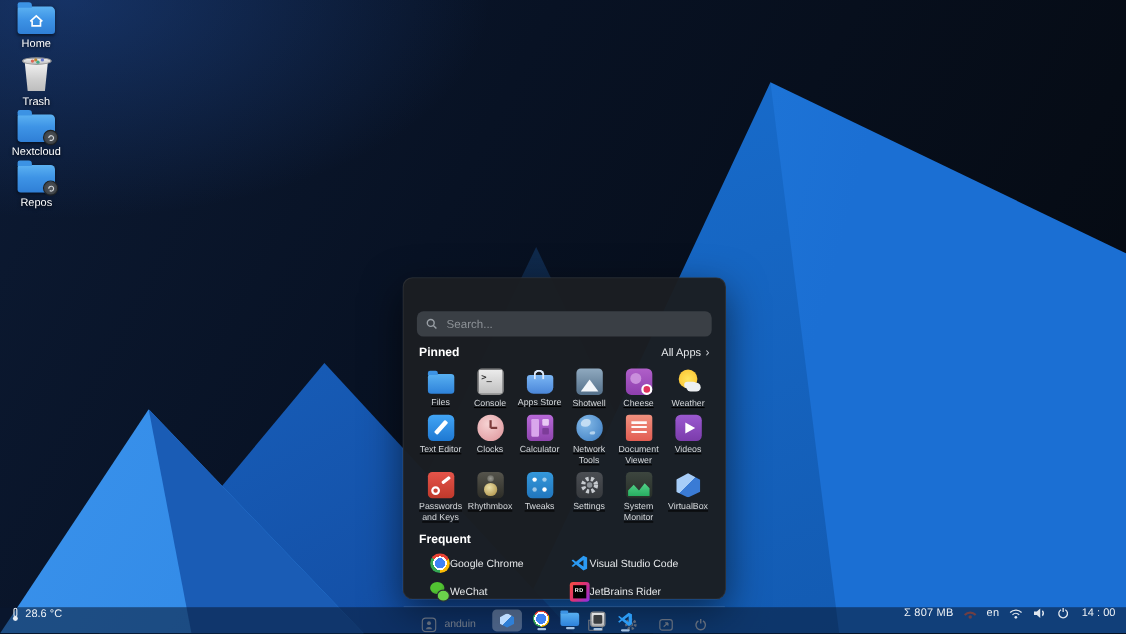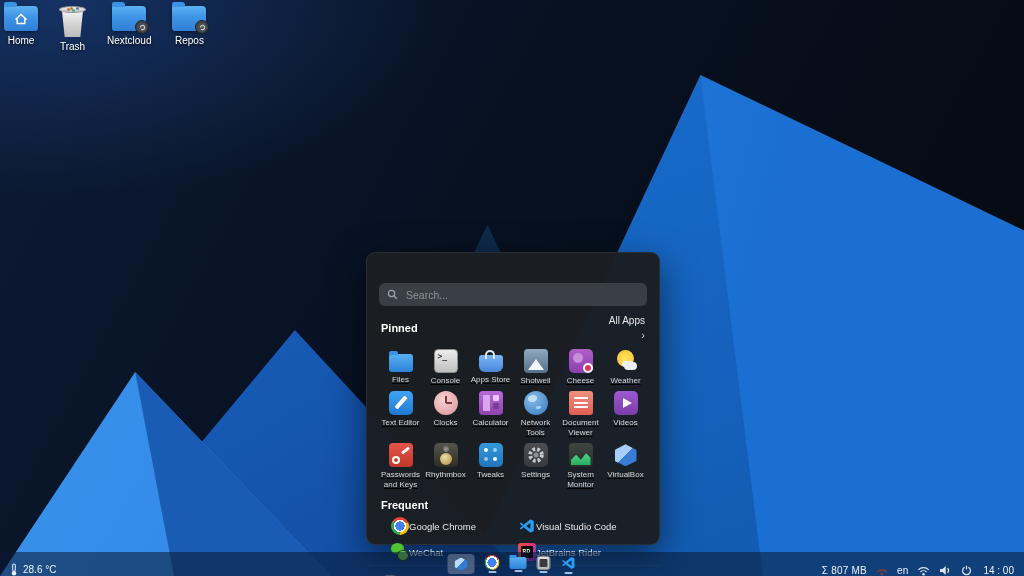--- a/index.html
+++ b/index.html
@@ -10,21 +10,21 @@
       linear-gradient(118deg,#0c1a33 0%,#081224 38%,#05090f 100%);}
   .tri{position:absolute;inset:0;pointer-events:none;}
   .tri-center-dark{background:linear-gradient(#123158,#0a1d38);clip-path:polygon(31% 100%,47.6% 39%,64% 100%);}
   .tri-right-face{background:linear-gradient(105deg,#2a90ec,#1b6fd3 70%);clip-path:polygon(68.4% 13%,100% 40%,100% 100%,58% 100%);}
   .tri-right-main{background:linear-gradient(160deg,#1a74d8,#1258ae);clip-path:polygon(45.5% 100%,68.4% 13%,74.5% 100%);}
   .tri-midleft{background:linear-gradient(150deg,#1c6fd0,#0f3f90);clip-path:polygon(8.8% 100%,28.8% 57.3%,51% 100%);}
   .tri-left-bright{background:linear-gradient(120deg,#3f97ee,#1f78dd);clip-path:polygon(0 100%,13.2% 64.6%,32.3% 100%);}
   .tri-left-shade{background:#1a5cb5;clip-path:polygon(13.2% 64.6%,32.3% 100%,17% 100%);}
 
   
-  .desktop-icons{position:absolute;top:6px;left:4px;width:58px;display:flex;flex-direction:row;gap:21px;z-index:3;}
+  .desktop-icons{position:absolute;top:6px;left:4px;width:58px;display:flex;flex-direction:column;gap:6px;z-index:3;}
   .dicon{display:flex;flex-direction:column;align-items:center;gap:4px;cursor:pointer;}
   .dicon-label{font-size:10px;color:#fff;text-shadow:0 1px 3px rgba(0,0,0,.85);}
   .folder-g{width:34px;height:25px;border-radius:2px 4px 3px 3px;position:relative;
     background:linear-gradient(180deg,#5cb2f2 0%,#3e94e6 45%,#2f7fd6 100%);
     box-shadow:0 1px 3px rgba(0,0,0,.5);}
   .folder-g::before{content:'';position:absolute;top:-4px;left:0;width:13px;height:5px;border-radius:2px 3px 0 0;background:#3c93e4;}
   .folder-g .f-glyph{position:absolute;inset:0;display:flex;align-items:center;justify-content:center;}
   .emblem{position:absolute;right:-3px;bottom:-3px;width:12px;height:12px;border-radius:50%;
     background:radial-gradient(#565b60,#33373b);border:1px solid #1f2224;display:flex;align-items:center;justify-content:center;}
   .trash-g{width:27px;height:31px;position:relative;}
@@ -38,21 +38,21 @@
 
   
   .launcher{position:absolute;left:366px;top:252px;width:294px;height:293px;box-sizing:border-box;
     background:rgba(27,30,34,.97);border:1px solid rgba(255,255,255,.07);border-radius:9px;
     box-shadow:0 12px 36px rgba(0,0,0,.55);display:flex;flex-direction:column;padding:10px 12px 0;z-index:5;}
   .search{display:flex;align-items:center;gap:6px;height:23px;background:#3a3f45;border-radius:6px;padding:0 8px;flex:0 0 auto;margin-top:20px;}
   .search input{flex:1;background:transparent;border:none;outline:none;color:#d7dadd;font-size:10.5px;font-family:"Liberation Sans",sans-serif;}
   .search input::placeholder{color:#8d9297;}
   .sec-head{display:flex;justify-content:space-between;align-items:center;margin:9px 2px 6px;}
   .sec-title{font-size:11px;font-weight:bold;color:#fff;}
-  .all-apps{display:flex;align-items:flex-end;gap:4px;font-size:10px;color:#e8eaed;cursor:pointer;flex-direction:column;}
+  .all-apps{display:flex;align-items:flex-end;gap:4px;font-size:10px;color:#e8eaed;cursor:pointer;}
   .chev{font-size:11px;color:#cfd3d7;line-height:1;}
   .agrid{display:grid;grid-template-columns:repeat(6,1fr);row-gap:3px;column-gap:2px;}
   .app{display:flex;flex-direction:column;align-items:center;gap:3px;padding:2px 0 1px;border-radius:6px;cursor:pointer;text-decoration:underline;}
   .app-label{font-size:8px;color:#d5d8db;text-align:center;line-height:1.18;max-width:44px;}
   .fgrid{display:grid;grid-template-columns:1fr 1fr;row-gap:8px;margin:2px 2px 4px 12px;}
   .fitem{display:flex;align-items:center;gap:0;font-size:9.5px;color:#e6e8ea;cursor:pointer;}
   .lfooter{margin:auto -12px 0;border-top:1px solid rgba(255,255,255,.09);height:31px;flex:0 0 auto;
     display:flex;align-items:center;padding:0 16px;}
   .user{display:flex;align-items:center;gap:7px;color:#dfe1e3;font-size:9.5px;cursor:pointer;}
   .factions{margin-left:auto;display:flex;gap:19px;align-items:center;}
@@ -114,21 +114,21 @@
       conic-gradient(from -55deg,#ea4335 0 120deg,#fbbc05 120deg 235deg,#34a853 235deg 360deg);}
   .fi-wechat::before{content:'';position:absolute;top:0;left:0;width:13px;height:11px;border-radius:50%;background:#51c332;
     box-shadow:inset -2px -2px 0 rgba(0,0,0,.06);}
   .fi-wechat::after{content:'';position:absolute;bottom:0;right:0;width:10px;height:9px;border-radius:50%;background:#6bd34b;border:1.5px solid #2b2f33;}
   .fi-rider{border-radius:3px;background:linear-gradient(125deg,#f5513d 0%,#e0326e 45%,#8b2ee8 100%);}
   .fi-rider::after{content:'RD';position:absolute;top:3px;left:3px;width:12px;height:12px;background:#000;color:#fff;
     font:bold 5px "Liberation Sans",sans-serif;display:flex;align-items:flex-start;padding:1.5px 0 0 1.5px;box-sizing:border-box;letter-spacing:.4px;}
 
   
   .taskbar{position:absolute;left:0;right:0;bottom:0;height:24px;z-index:6;
-    background:rgba(10,23,48,.55);display:flex;align-items:flex-end;padding:0 10px;box-sizing:border-box;
+    background:rgba(10,23,48,.55);display:flex;align-items:flex-start;padding:0 10px;box-sizing:border-box;
     color:#eef2f6;font-size:10px;}
   .tb-left{display:flex;align-items:center;gap:5px;cursor:pointer;}
   .tb-center{position:absolute;left:50%;top:0;height:100%;transform:translateX(-50%);display:flex;align-items:center;gap:10px;}
   .tb-app{display:flex;flex-direction:column;align-items:center;justify-content:center;gap:1px;cursor:pointer;height:100%;}
   .tb-ind{width:8px;height:2px;border-radius:1px;background:rgba(190,220,250,.85);}
   .tb-launch{width:27px;height:20px;border-radius:4px;background:rgba(255,255,255,.25);display:flex;align-items:center;justify-content:center;cursor:pointer;}
   .gem{width:13px;height:13px;background:linear-gradient(135deg,#bcdcff 0 48%,#2f7fd6 48%);
     clip-path:polygon(50% 0,100% 28%,100% 74%,50% 100%,0 74%,0 28%);}
   .mini-folder{width:17px;height:12px;border-radius:1px 2px 2px 2px;background:linear-gradient(#58b0f1,#2e82da);position:relative;}
   .mini-folder::before{content:'';position:absolute;top:-2px;left:0;width:7px;height:3px;background:#3c93e4;border-radius:1px 1px 0 0;}

